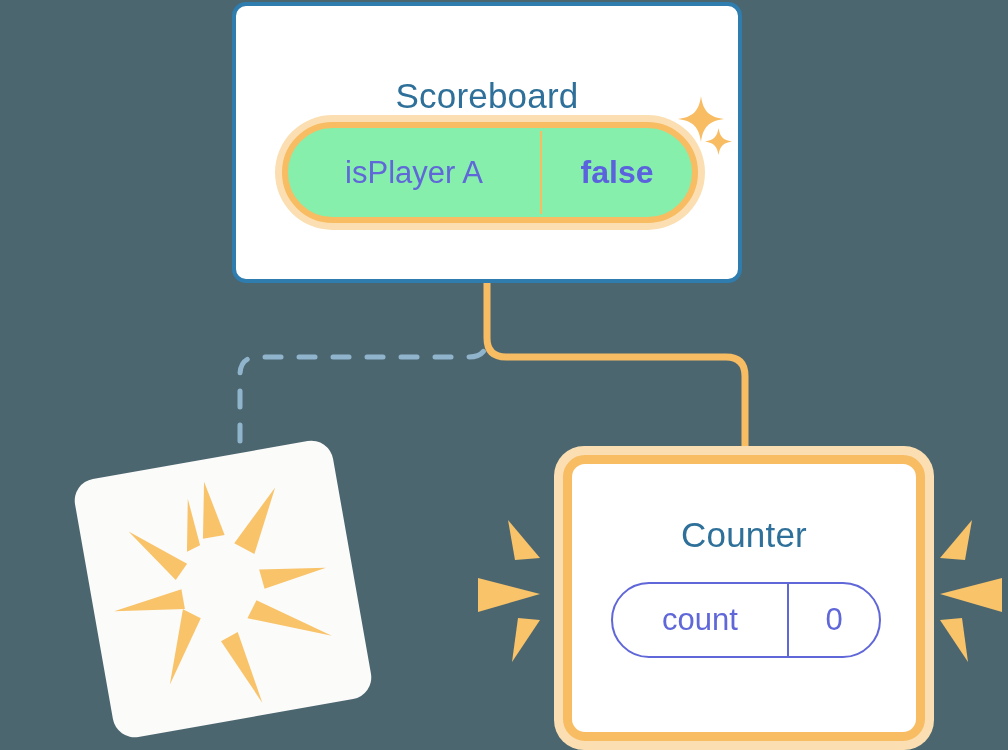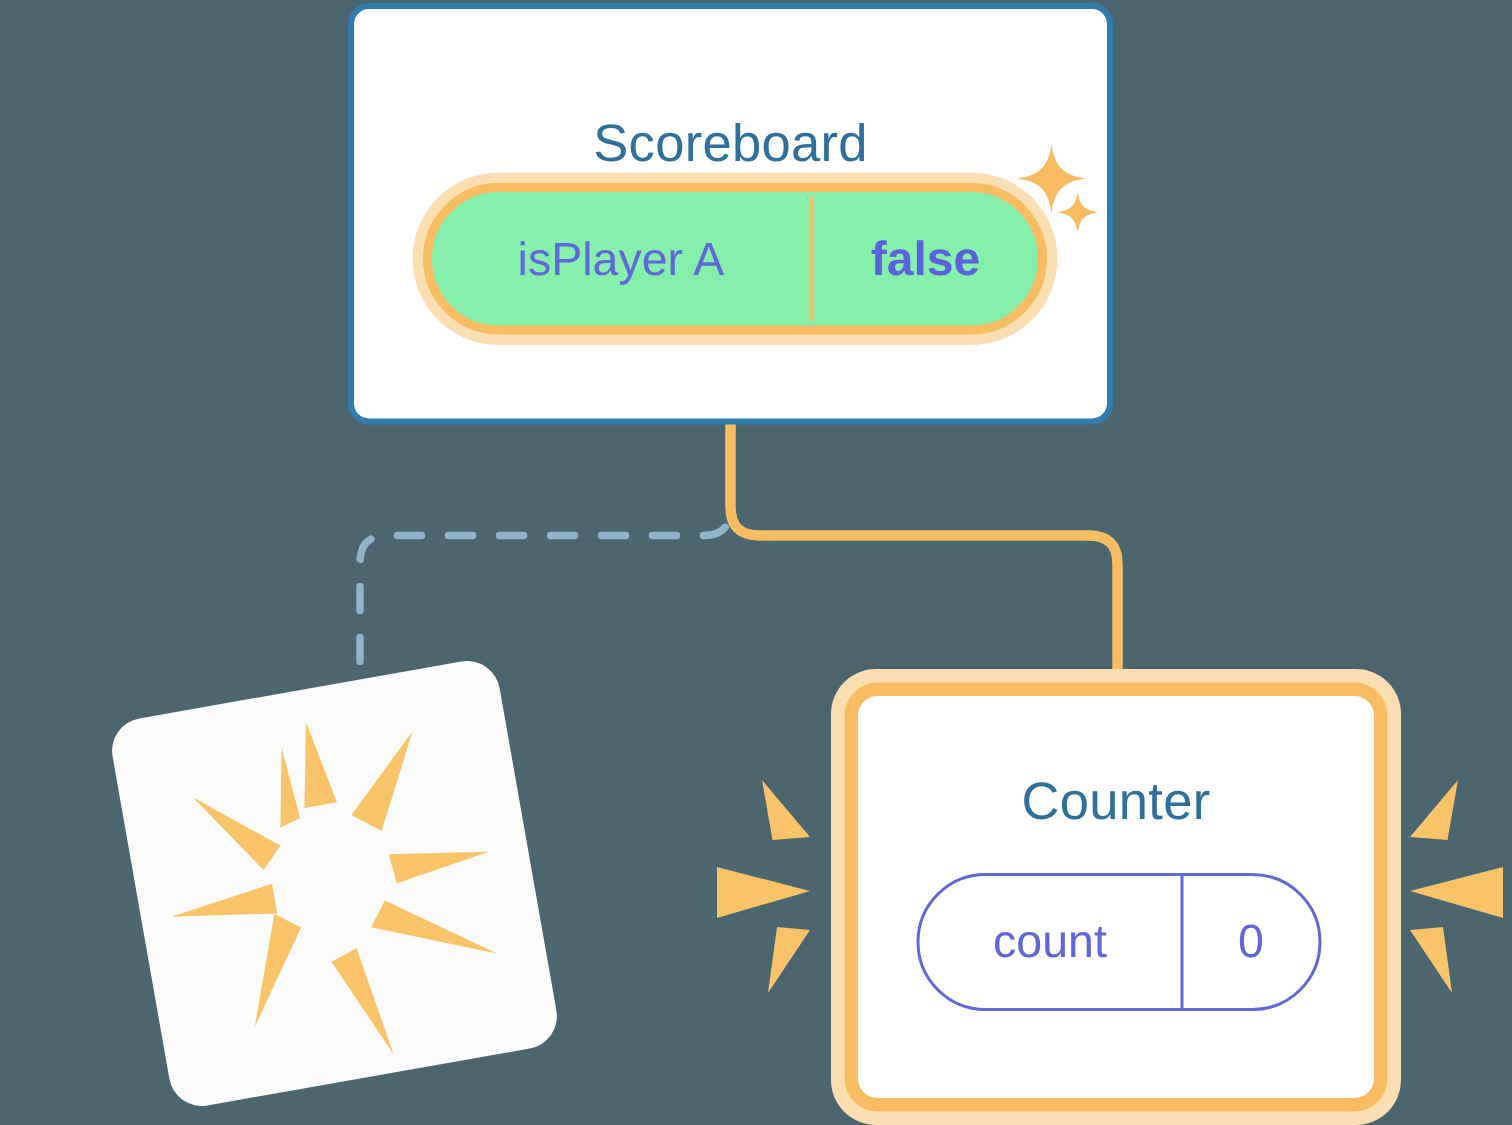--- a/index.html
+++ b/index.html
@@ -142,21 +142,21 @@
     border-radius: 22px;
   }
   .card-counter .card-title {
     margin-top: 53px;
   }
   .pill-plain {
     position: absolute;
     left: 611px;
     top: 582px;
     width: 270px;
-    height: 92px;
+    height: 76px;
     box-sizing: border-box;
     background: #ffffff;
     border: 2px solid #6067d8;
     border-radius: 54px;
     display: flex;
     align-items: stretch;
     z-index: 5;
   }
   .pill-plain .pill-key {
     flex: 0 0 174px;

